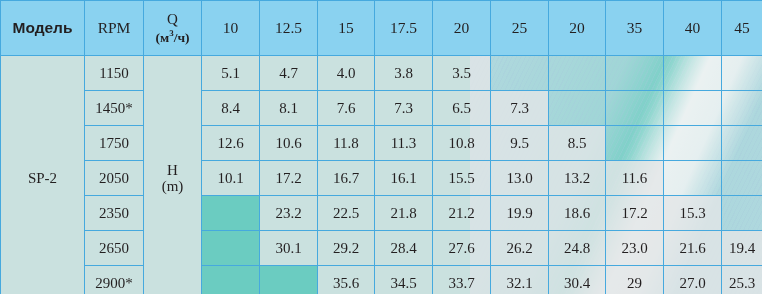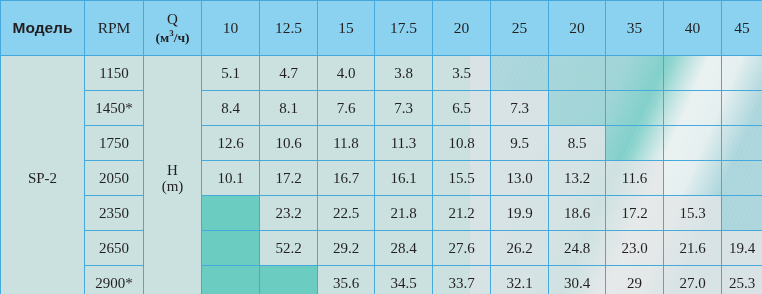--- a/index.html
+++ b/index.html
@@ -240,21 +240,21 @@
         <td class="val">19.9</td>
         <td class="val">18.6</td>
         <td class="val">17.2</td>
         <td class="val">15.3</td>
         <td class="val empty"></td>
       </tr>
 
       <tr class="body">
         <td class="rpm-cell">2650</td>
         <td class="val empty"></td>
-        <td class="val">52.2</td>
+        <td class="val">30.1</td>
         <td class="val">29.2</td>
         <td class="val">28.4</td>
         <td class="val">27.6</td>
         <td class="val">26.2</td>
         <td class="val">24.8</td>
         <td class="val">23.0</td>
         <td class="val">21.6</td>
         <td class="val">19.4</td>
       </tr>
 

